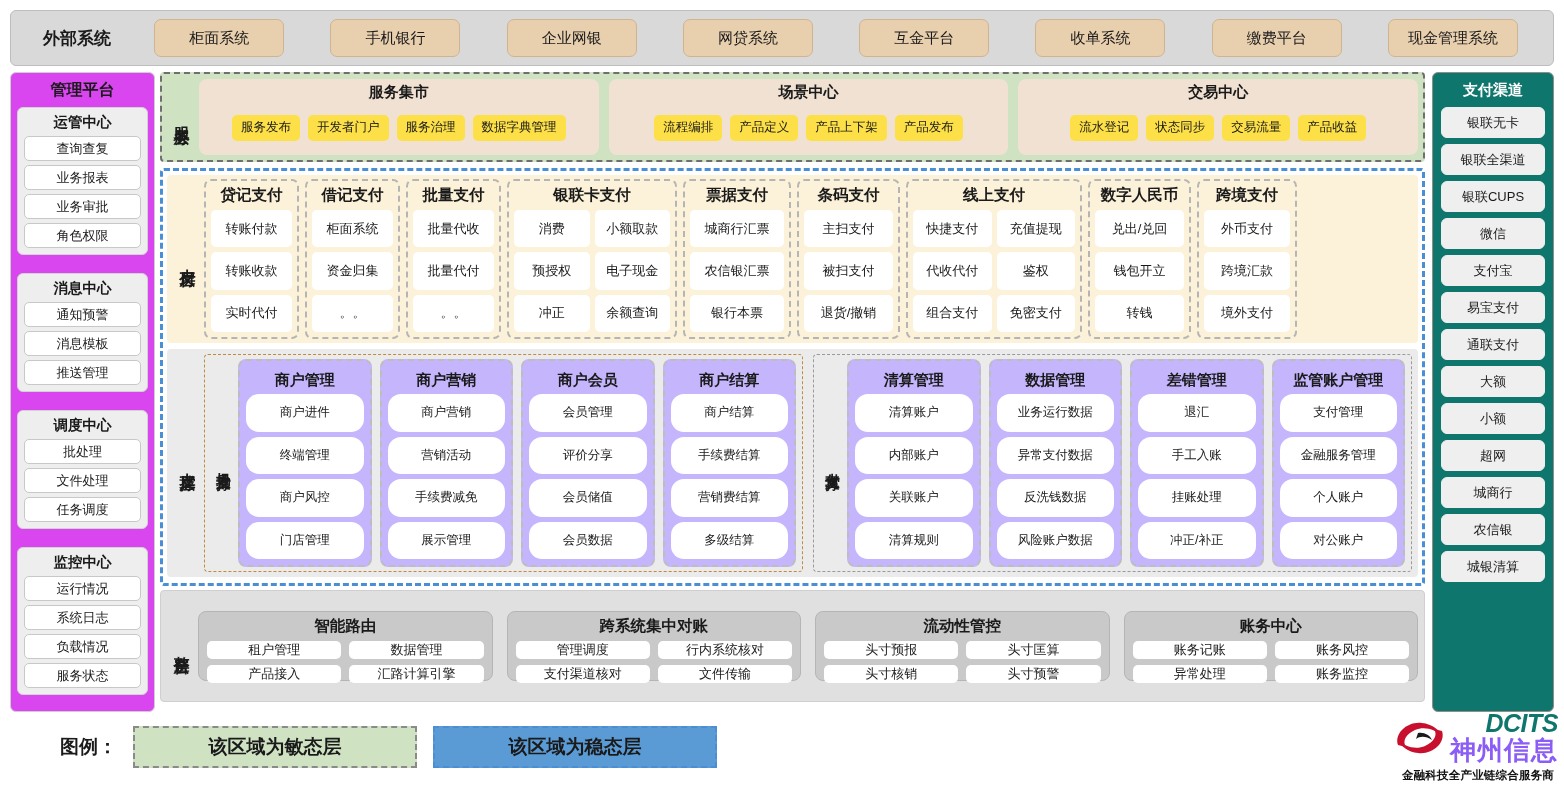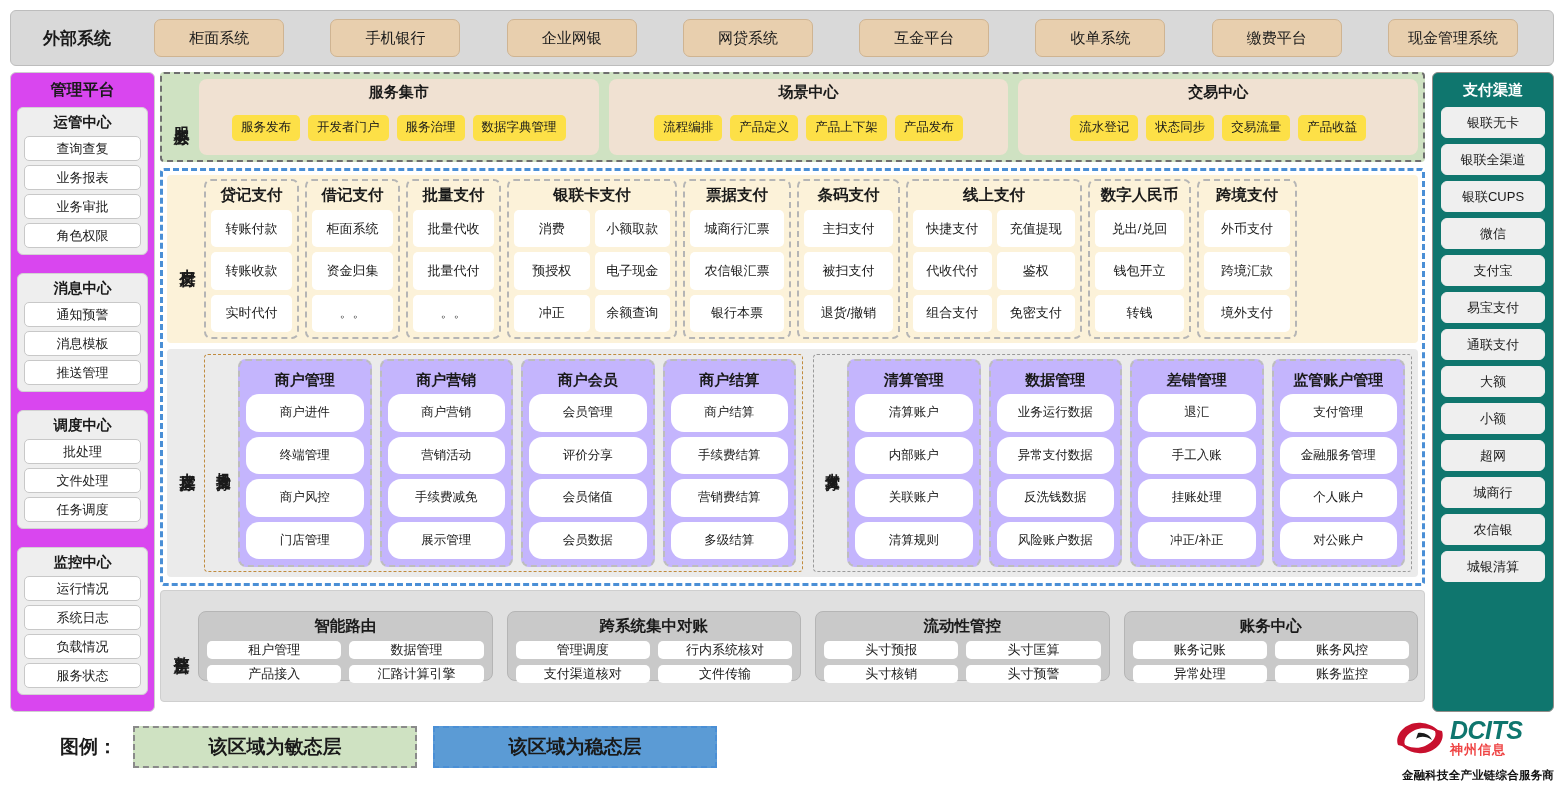--- a/index.html
+++ b/index.html
@@ -174,21 +174,21 @@
     font-size:19px;box-sizing:border-box;
   }
   .legend-agile{background:#cfe2c2;border:2px dashed #8a8a8a;}
   .legend-stable{background:#5b9bd5;border:2px dashed #4a8fd6;}
 
   
   .logo{position:absolute;left:1392px;top:710px;width:172px;height:84px;}
   .logo-top{display:flex;align-items:center;gap:4px;height:56px;}
   .logo-text{display:flex;flex-direction:column;justify-content:center;}
   .logo-en{font-size:25px;font-weight:bold;color:#0f766e;letter-spacing:-0.5px;line-height:1;font-style:italic;text-align:right;}
-  .logo-cn{font-size:13px;font-weight:bold;color:#ef4444;line-height:1.1;letter-spacing:1px;}
+  .logo-cn{font-size:26px;font-weight:bold;color:#8b5cf6;line-height:1.1;letter-spacing:1px;}
   .logo-tag{font-size:11.5px;font-weight:bold;color:#111;text-align:center;margin-top:2px;letter-spacing:0.2px;}
 </style>
 </head>
 <body>
 
 <div class="page">
 
   <div class="ext-bar">
     <div class="ext-title">外部系统</div>
     <div class="ext-items" id="ext-items">

